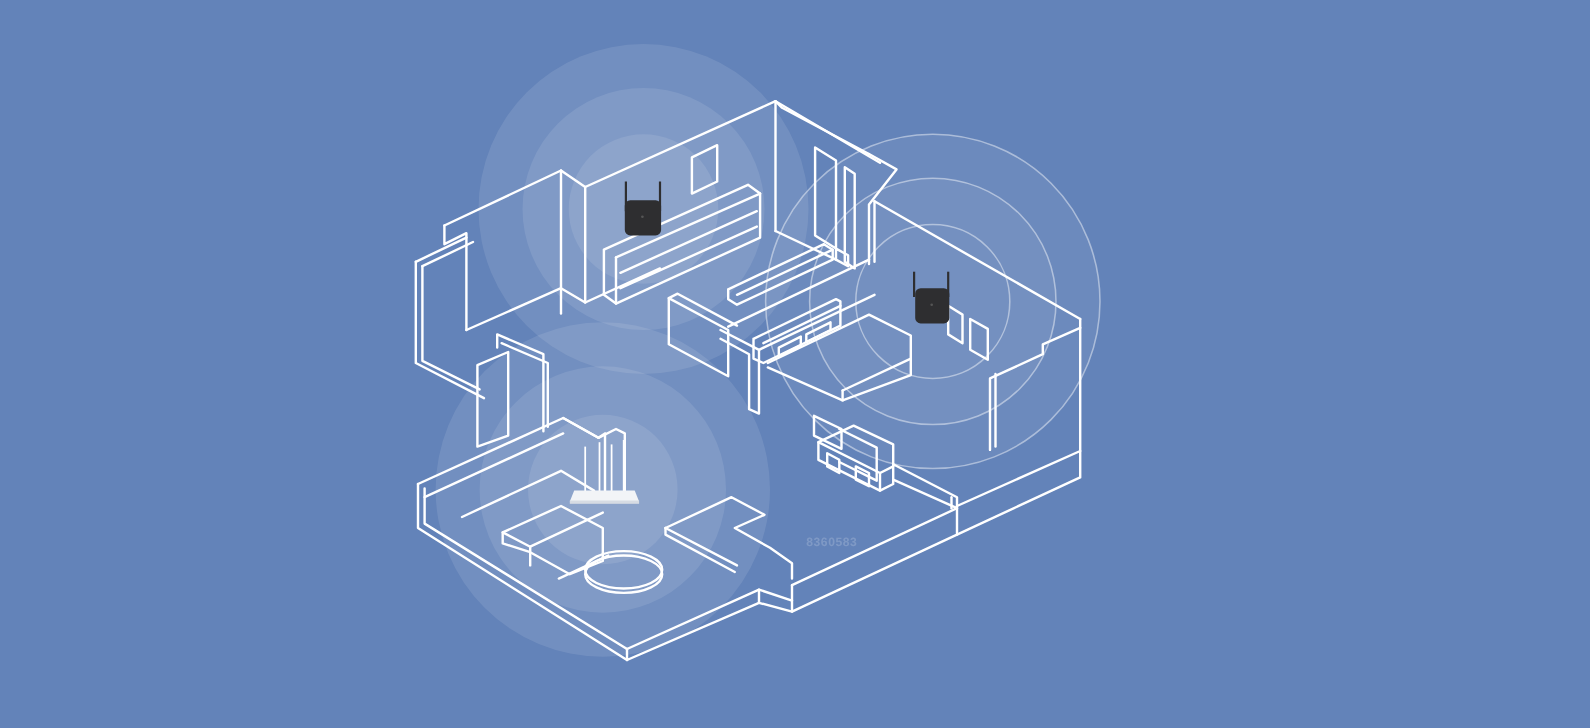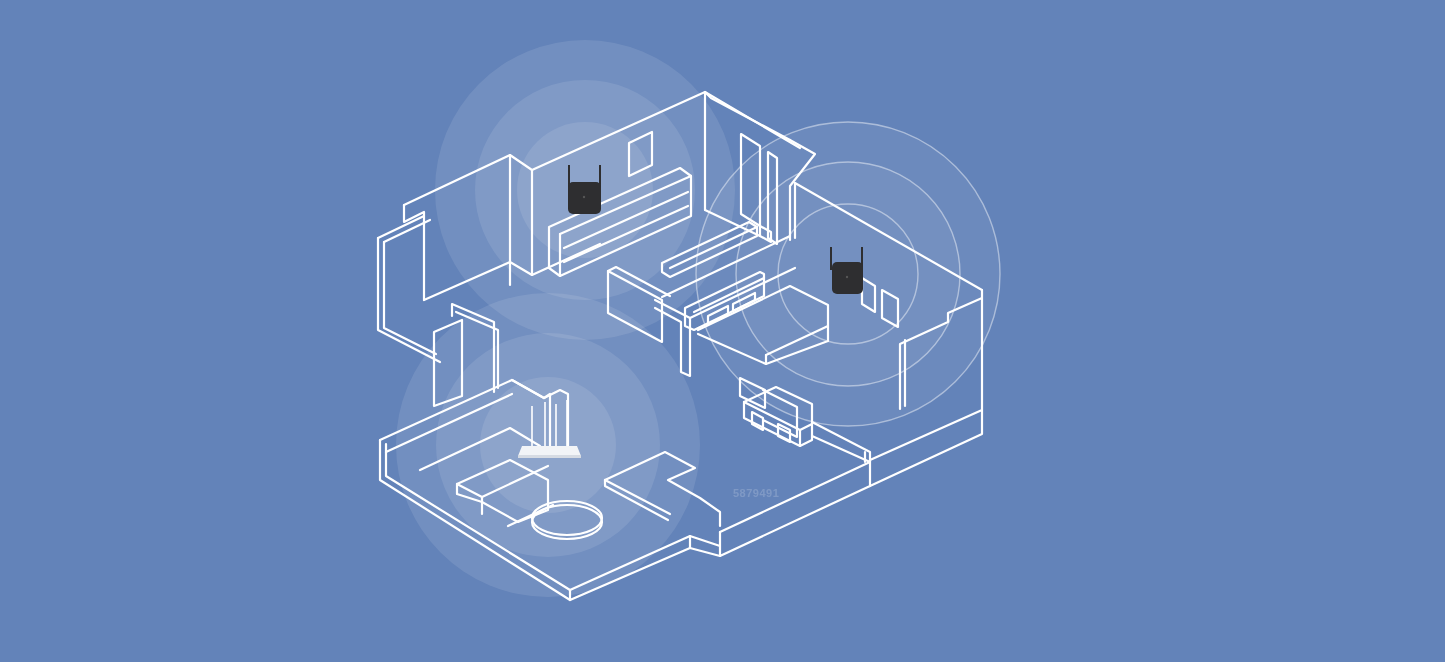--- a/index.html
+++ b/index.html
@@ -159,14 +159,14 @@
     <g>
       <line x1="532" y1="406" x2="532" y2="448" stroke="#ffffff" stroke-width="1.6"></line>
       <line x1="545" y1="402" x2="545" y2="448" stroke="#ffffff" stroke-width="1.6"></line>
       <line x1="556" y1="404" x2="556" y2="448" stroke="#ffffff" stroke-width="1.6"></line>
       <line x1="567" y1="400" x2="567" y2="448" stroke="#ffffff" stroke-width="1.6"></line>
       <path d="M522,446 L577,446 L581,456 L518,456 Z" fill="#f2f4f7"></path>
       <rect x="518" y="455" width="63" height="3" fill="#d6dbe3"></rect>
     </g>
   </svg>
 
-  <div class="watermark">5879491</div>
+  <div class="watermark">8360583</div>
 </div>
 
 </body></html>

